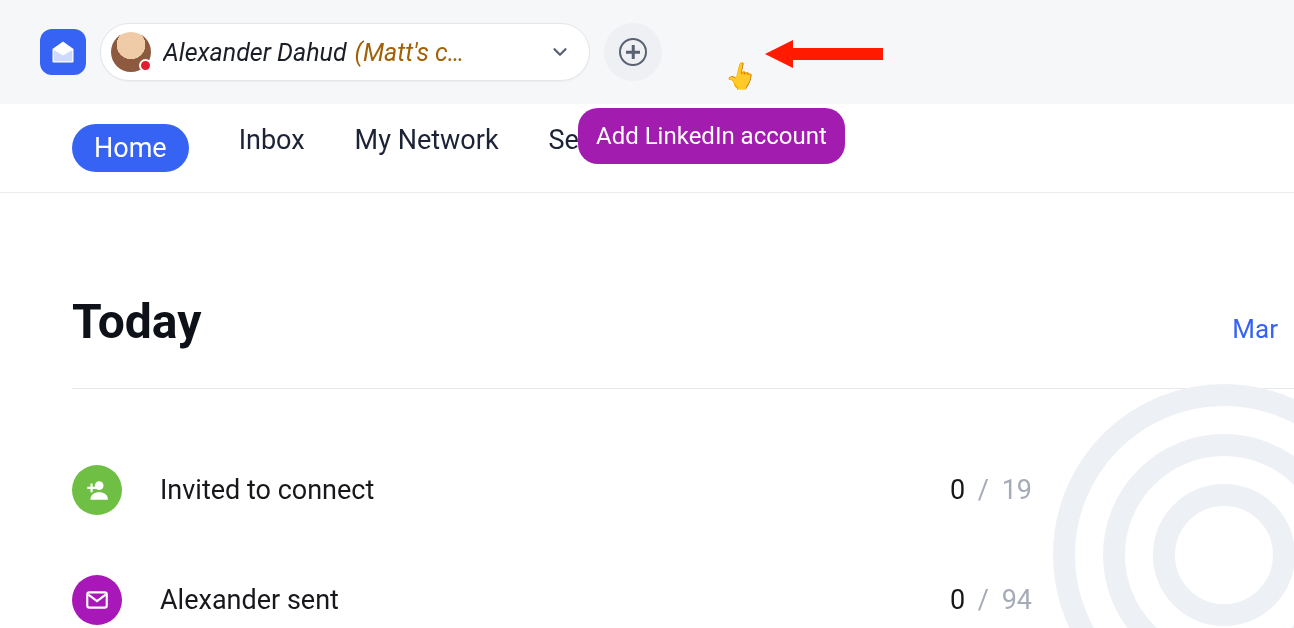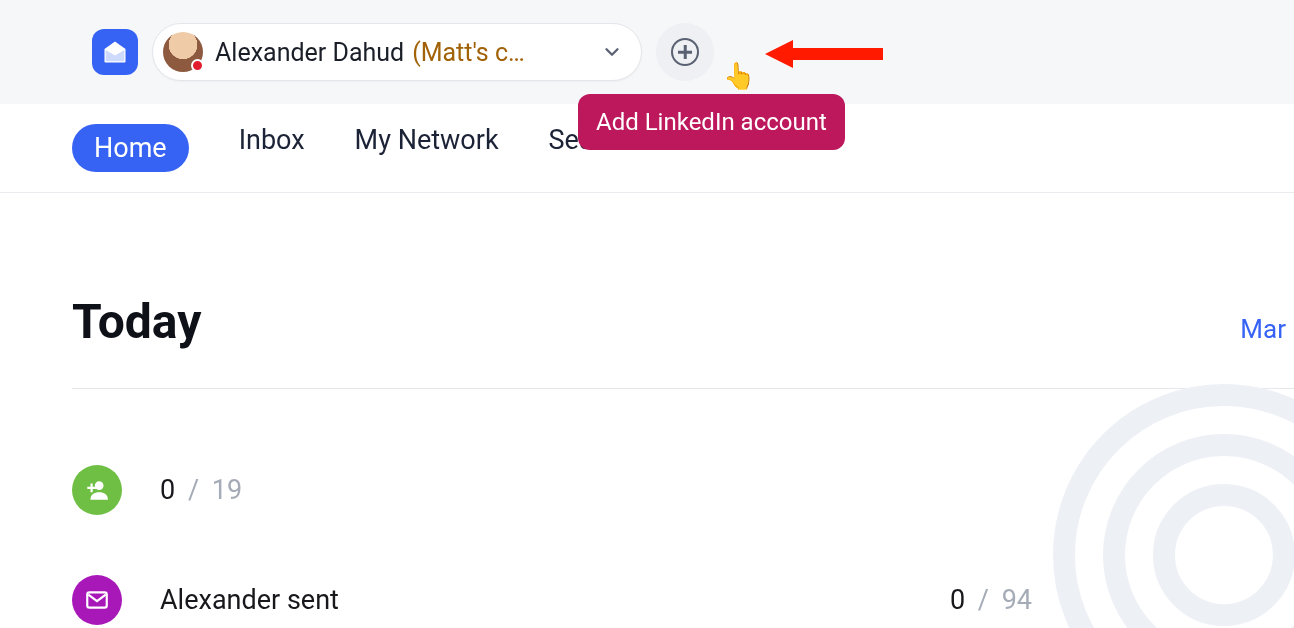--- a/index.html
+++ b/index.html
@@ -11,23 +11,24 @@
     overflow: hidden;
     position: relative;
     color: #111;
   }
 
   .topbar {
     height: 104px;
     background: #f6f7f9;
     display: flex;
     align-items: center;
-    padding-left: 92px;
+    padding-left: 40px;
     gap: 14px;
     position: relative;
+    font-style: italic;
   }
 
   .logo {
     width: 46px;
     height: 46px;
     border-radius: 12px;
     background: #3763f4;
     display: flex;
     align-items: center;
     justify-content: center;
@@ -118,26 +119,26 @@
     top: 63px;
     font-size: 26px;
     line-height: 1;
     pointer-events: none;
     filter: drop-shadow(0 0 1px #fff);
   }
 
   .tooltip {
     position: absolute;
     left: 578px;
-    top: 94px;
-    background: #be185d;
+    top: 108px;
+    background: #a21caf;
     color: #fff;
     font-size: 24px;
     padding: 14px 18px;
-    border-radius: 12px;
+    border-radius: 20px;
     white-space: nowrap;
     z-index: 20;
   }
 
   .arrow {
     position: absolute;
     left: 765px;
     top: 34px;
     width: 120px;
     height: 40px;
@@ -177,21 +178,21 @@
   .today-title {
     font-size: 48px;
     font-weight: 700;
     color: #0e1117;
     margin-top: 40px;
   }
   .manage-link {
     color: #3763f4;
     font-size: 26px;
     white-space: nowrap;
-    padding-right: 8px;
+    padding-right: 16px;
     overflow: hidden;
   }
 
   .stats {
     padding-top: 76px;
     display: flex;
     flex-direction: column;
     gap: 60px;
   }
   .stat-row {
@@ -287,20 +288,21 @@
     <div class="stat-row">
       <div class="stat-icon green">
         <svg width="26" height="26" viewBox="0 0 24 24">
             <g fill="#fff">
               <circle cx="14" cy="8" r="4"></circle>
               <path d="M6 20c0-3.5 3.5-6 8-6s8 2.5 8 6v1H6v-1Z"></path>
               <path d="M3 9h3V6h2v3h3v2H8v3H6v-3H3V9Z"></path>
             </g>
           </svg>
       </div>
+      <div class="stat-label">Invited to connect</div>
       <div>
         <span class="stat-value">0</span>
         <span class="stat-sep">/</span>
         <span class="stat-max">19</span>
       </div>
     </div>
 
     <div class="stat-row">
       <div class="stat-icon purple">
         <svg width="26" height="26" viewBox="0 0 24 24">

